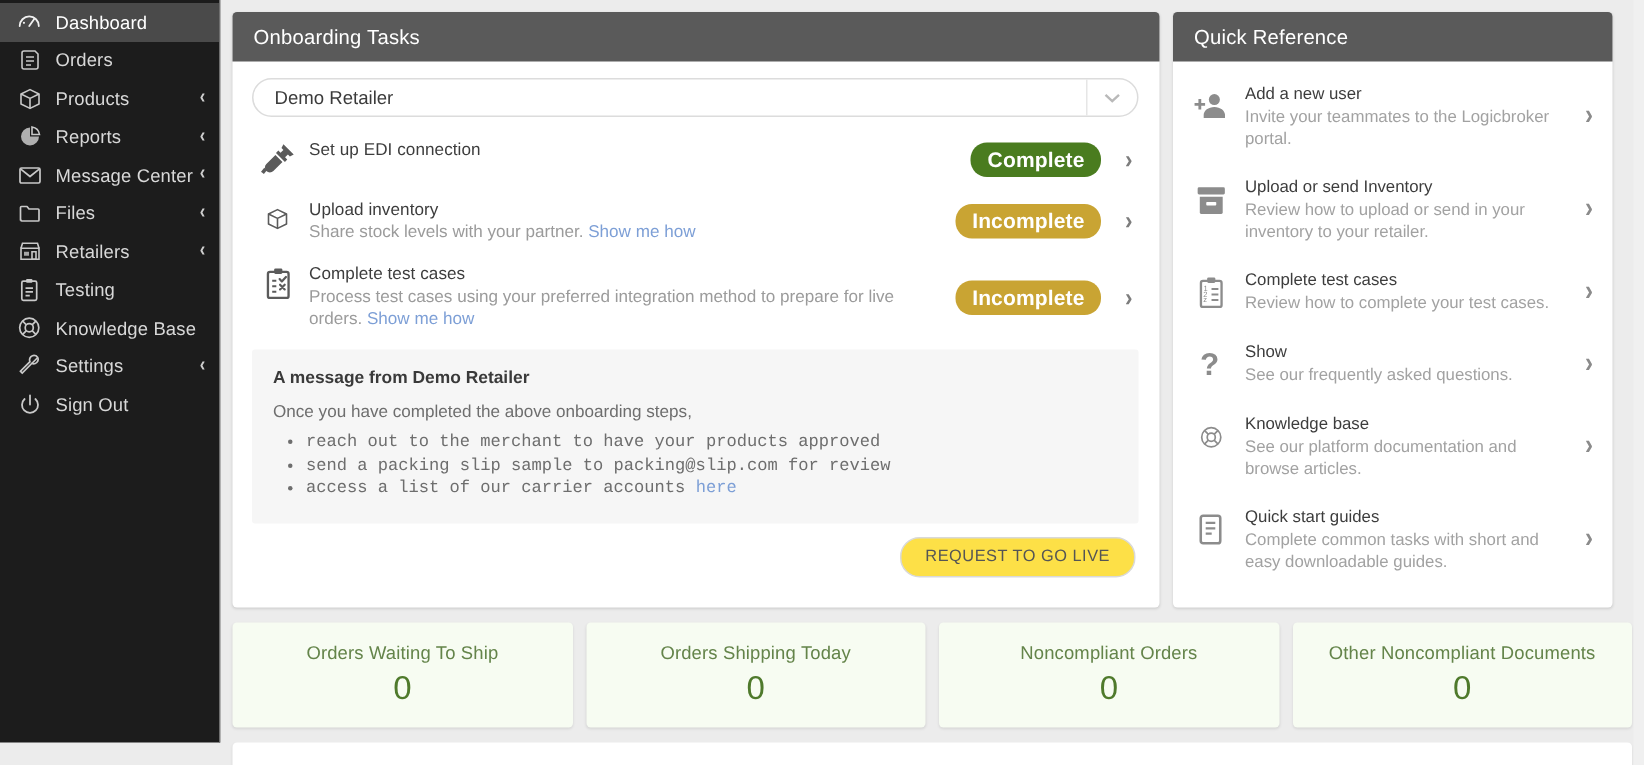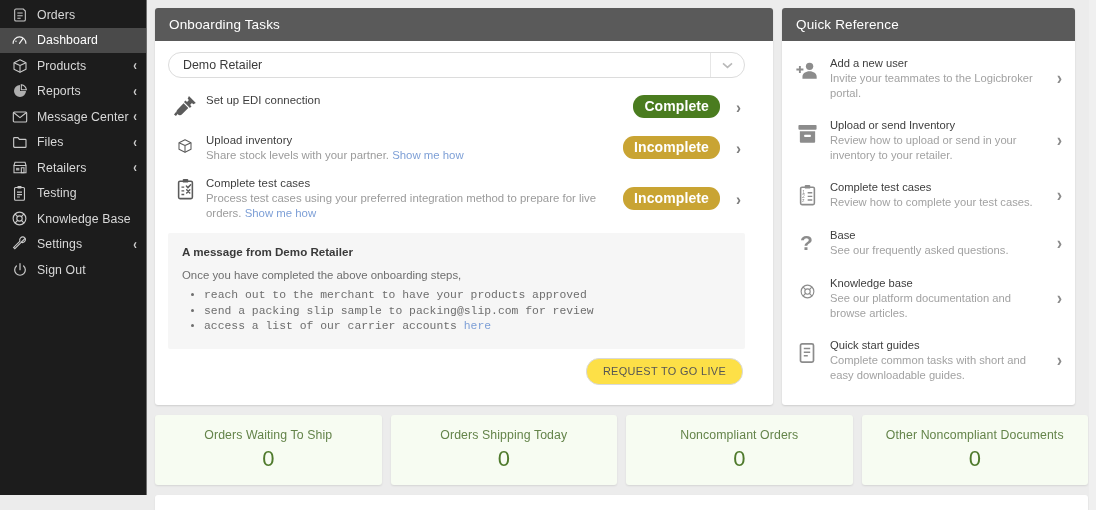--- a/index.html
+++ b/index.html
@@ -65,21 +65,21 @@
     color: #fff;
     font-size: 13.5px;
     font-weight: normal;
     letter-spacing: .15px;
     padding: 9px 14px 9px 14px;
     border-radius: 3px 3px 0 0;
   }
 
   
   .onboard { width: 618px; }
-  .onboard-body { padding: 11px 28px 10px 13px; }
+  .onboard-body { padding: 11px 14px 10px 13px; }
 
   .retailer-select {
     position: relative;
     height: 26px;
     border: 1px solid #dcdcdc;
     border-radius: 13px;
     display: flex; align-items: center;
     padding: 0 0 0 14px;
     font-size: 12.4px;
     color: #3b3b3b;
@@ -220,38 +220,38 @@
     position: absolute; top: 0; right: 0; width: 7px; height: 510px;
     background: #f0f0f0;
   }
 </style>
 </head>
 <body>
 
 <div class="app">
 
   <nav class="sidebar" id="sidebar">
-      <div class="nav-item">
-        <span class="nav-icon">
-          <svg width="16" height="16" viewBox="0 0 24 24" fill="none" stroke="currentColor" stroke-width="1.6">
-            <path d="M6 3h11l3 3v13a2 2 0 0 1-2 2H6a2 2 0 0 1-2-2V5a2 2 0 0 1 2-2z"></path>
-            <path d="M8 9h8M8 13h8M8 17h5"></path>
-          </svg>
-        </span>
-        <span class="nav-label">Orders</span>
-      </div>
       <div class="nav-item active">
         <span class="nav-icon">
           <svg width="17" height="17" viewBox="0 0 24 24" fill="none" stroke="currentColor" stroke-width="1.7" stroke-linecap="round">
             <path d="M3 16a9 9 0 0 1 18 0"></path>
             <path d="M12 16 L17 9"></path>
             <circle cx="7" cy="13" r="1" fill="currentColor" stroke="none"></circle>
           </svg>
         </span>
         <span class="nav-label">Dashboard</span>
+      </div>
+      <div class="nav-item">
+        <span class="nav-icon">
+          <svg width="16" height="16" viewBox="0 0 24 24" fill="none" stroke="currentColor" stroke-width="1.6">
+            <path d="M6 3h11l3 3v13a2 2 0 0 1-2 2H6a2 2 0 0 1-2-2V5a2 2 0 0 1 2-2z"></path>
+            <path d="M8 9h8M8 13h8M8 17h5"></path>
+          </svg>
+        </span>
+        <span class="nav-label">Orders</span>
       </div>
       <div class="nav-item">
         <span class="nav-icon">
           <svg width="16" height="16" viewBox="0 0 24 24" fill="none" stroke="currentColor" stroke-width="1.6" stroke-linejoin="round">
             <path d="M12 2.6 21 7v10l-9 4.4L3 17V7z"></path>
             <path d="M3 7l9 4.4L21 7M12 11.4V21.4"></path>
           </svg>
         </span>
         <span class="nav-label">Products</span>
         <span class="nav-caret">‹</span>
@@ -468,21 +468,21 @@
               </div>
               <span class="qr-chev">›</span>
             </div>
             <div class="qr-item">
               <span class="qr-icon">
                 <svg width="18" height="24" viewBox="0 0 16 24" fill="currentColor">
                   <text x="1" y="19" font-size="21" font-family="sans-serif" font-weight="bold">?</text>
                 </svg>
               </span>
               <div class="qr-text">
-                <div class="qr-title">Base</div>
+                <div class="qr-title">Show</div>
                 <div class="qr-desc">See our frequently asked questions.</div>
               </div>
               <span class="qr-chev">›</span>
             </div>
             <div class="qr-item">
               <span class="qr-icon">
                 <svg width="17" height="17" viewBox="0 0 24 24" fill="none" stroke="currentColor" stroke-width="1.6">
                   <circle cx="12" cy="12" r="9"></circle>
                   <circle cx="12" cy="12" r="3.8"></circle>
                   <path d="M5.6 5.6 9.3 9.3M18.4 5.6 14.7 9.3M18.4 18.4 14.7 14.7M5.6 18.4 9.3 14.7"></path>

